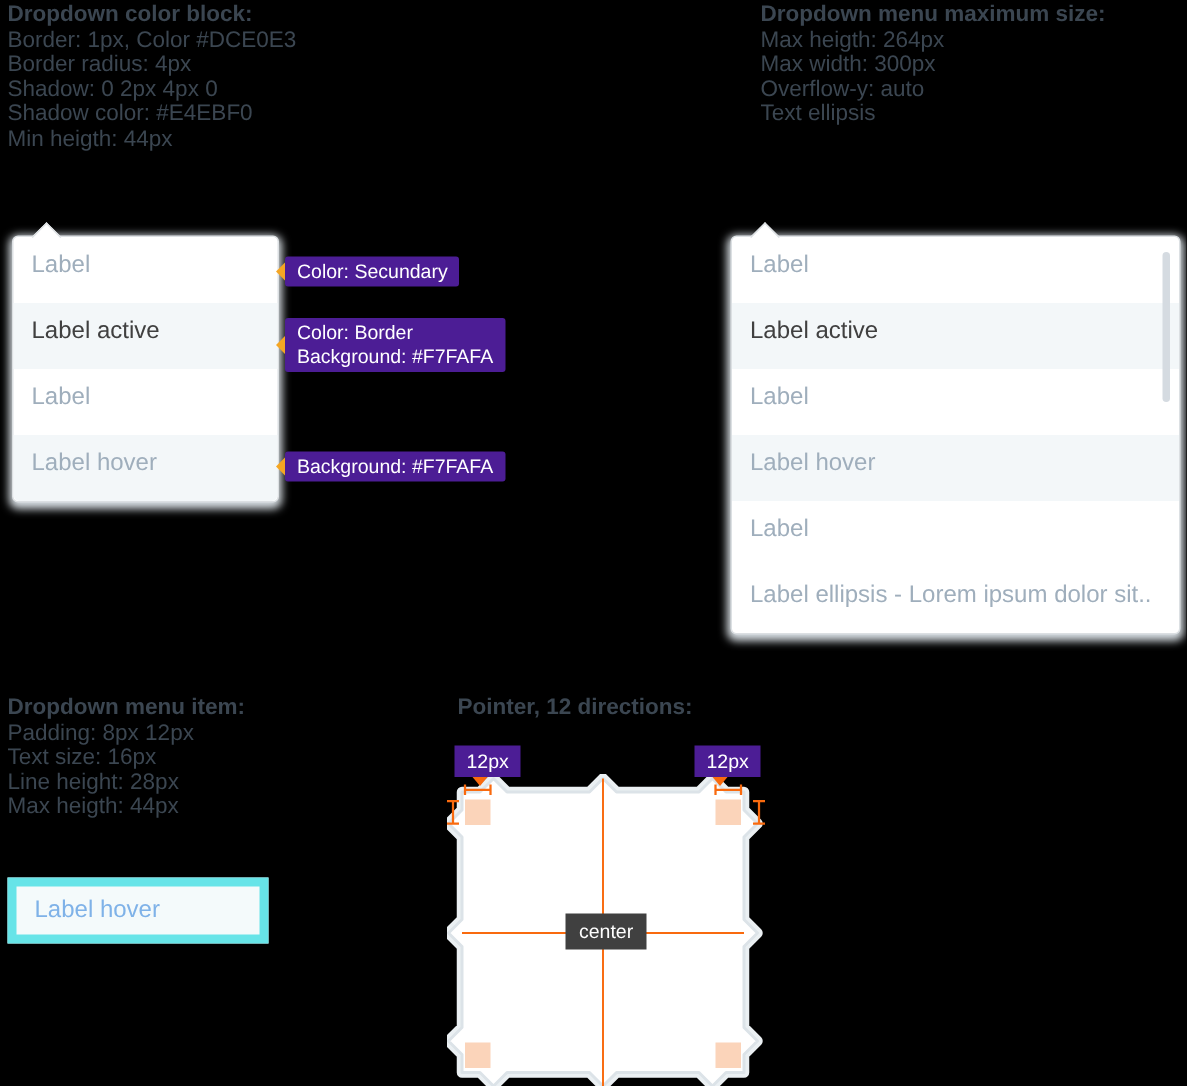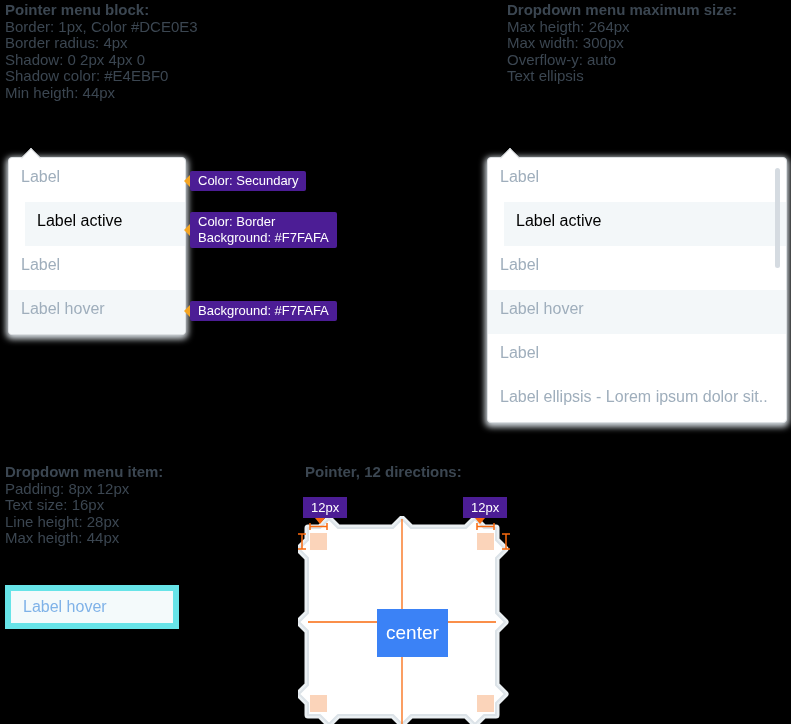--- a/index.html
+++ b/index.html
@@ -38,21 +38,21 @@
     height:44px;
     box-sizing:border-box;
     padding:5px 12px;
     font-size:16px;
     line-height:28px;
     color:#9FAEBC;
     white-space:nowrap;
     overflow:hidden;
     text-overflow:ellipsis;
   }
-  .menu-item.active{color:#000000;background:#F3F7F9;margin-left:16px;}
+  .menu-item.active{color:#404040;background:#F3F7F9;}
   .menu-item.hover{background:#F3F7F9;}
   .menu-item:first-child{border-radius:4px 4px 0 0;}
   .menu-item:last-child{border-radius:0 0 4px 4px;}
 
   .scroll-thumb{
     position:absolute;
     right:6px;top:10px;
     width:5px;height:100px;
     background:#D5DBE1;
     border-radius:3px;
@@ -108,33 +108,33 @@
   .orange-tag::after{
     content:"";
     position:absolute;
     bottom:-6px;left:12px;
     border-left:5px solid transparent;
     border-right:5px solid transparent;
     border-top:6px solid #F96A0E;
   }
   .center-label{
     position:absolute;
-    background:#3b82f6;
+    background:#404040;
     color:#fff;
-    font-size:19px;
+    font-size:13px;
     line-height:16px;
-    padding:16px 9px;
+    padding:4px 9px;
     white-space:nowrap;
   }
 </style>
 </head>
 <body>
 
 <div class="abs spec-block" style="left:5px;top:2px;width:300px;">
-  <div class="spec-title">Pointer menu block:</div>
+  <div class="spec-title">Dropdown color block:</div>
   <div>Border: 1px, Color #DCE0E3</div>
   <div>Border radius: 4px</div>
   <div>Shadow: 0 2px 4px 0</div>
   <div>Shadow color: #E4EBF0</div>
   <div>Min heigth: 44px</div>
 </div>
 
 <div class="abs spec-block" style="left:507px;top:2px;width:300px;">
   <div class="spec-title">Dropdown menu maximum size:</div>
   <div>Max heigth: 264px</div>

